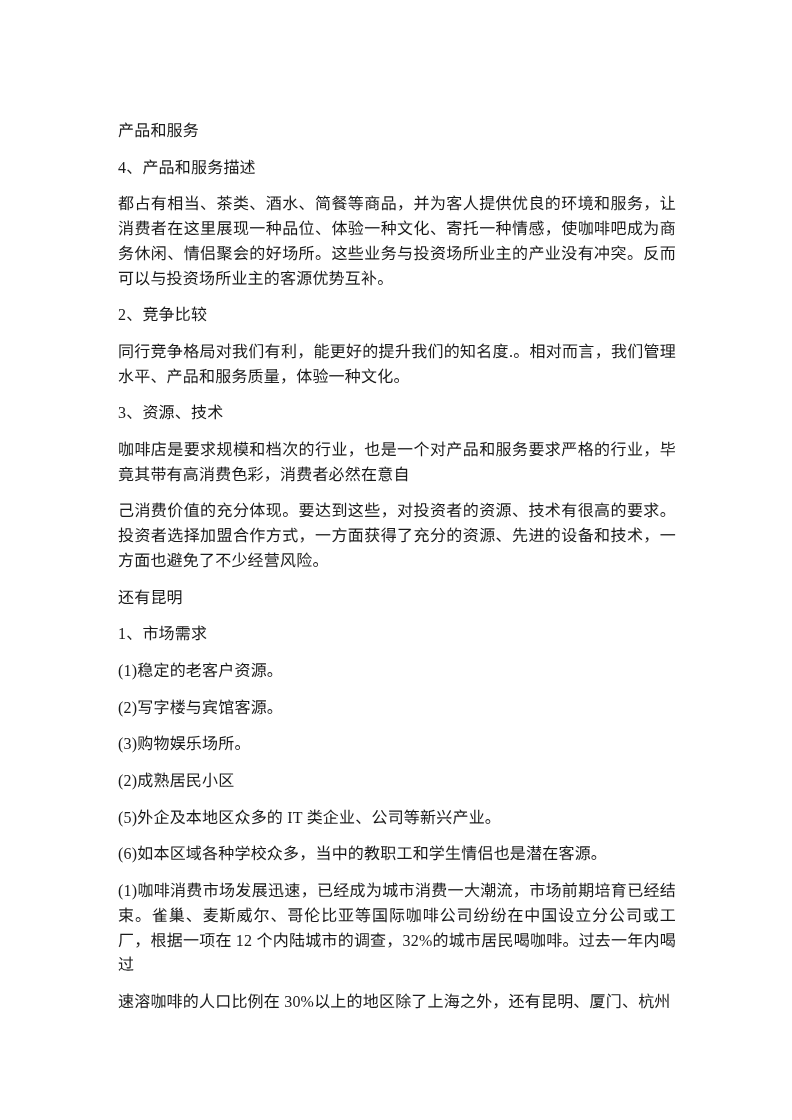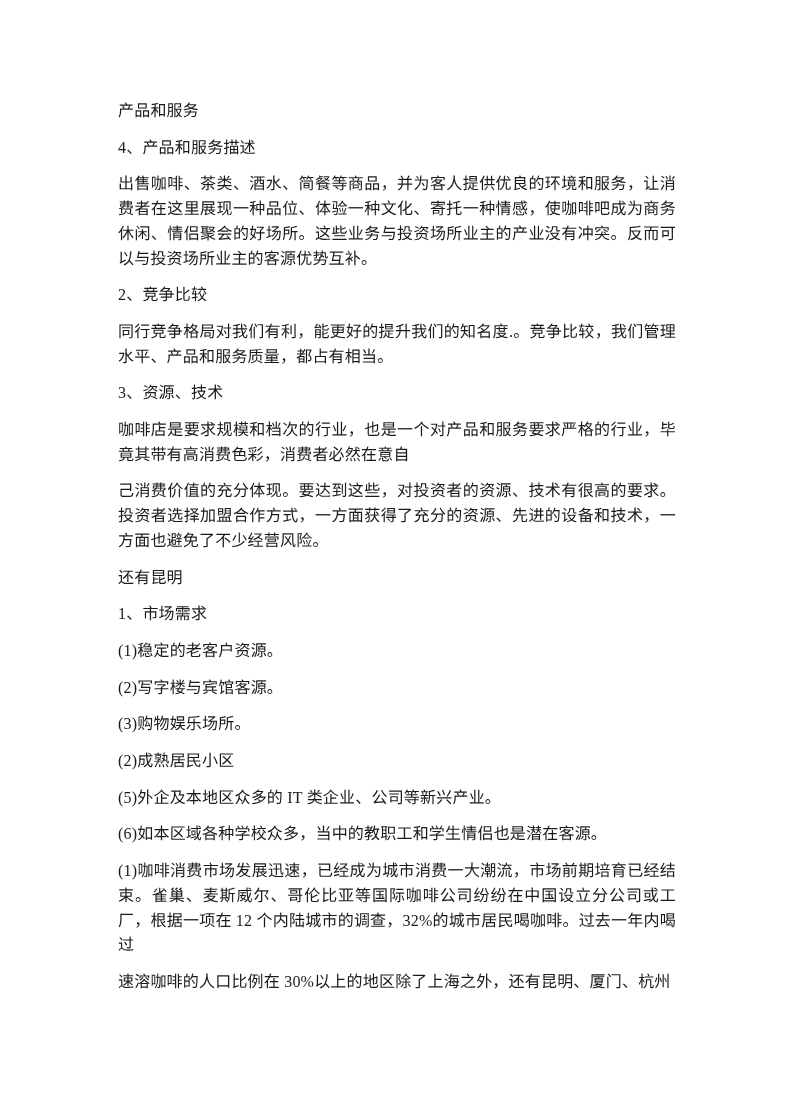--- a/index.html
+++ b/index.html
@@ -8,20 +8,21 @@
     padding: 0;
     background: #ffffff;
   }
   .page {
     position: relative;
     width: 792px;
     height: 1078px;
     background: #ffffff;
     overflow: hidden;
     font-family: "Liberation Serif", "DejaVu Serif", serif;
+    margin-top: 20px;
   }
   .content {
     position: absolute;
     left: 118px;
     top: 99px;
     width: 558px;
     font-size: 16px;
     line-height: 24.7px;
     color: #1a1a1a;
     text-align: justify;
@@ -35,23 +36,23 @@
     text-align: left;
   }
 </style>
 </head>
 <body>
 
 <div class="page">
   <div class="content">
     <p class="heading">产品和服务</p>
     <p class="heading">4、产品和服务描述</p>
-    <p>出售咖啡、茶类、酒水、简餐等商品，并为客人提供优良的环境和服务，让消费者在这里展现一种品位、体验一种文化、寄托一种情感，使咖啡吧成为商务休闲、情侣聚会的好场所。这些业务与投资场所业主的产业没有冲突。反而可以与投资场所业主的客源优势互补。</p>
+    <p>都占有相当、茶类、酒水、简餐等商品，并为客人提供优良的环境和服务，让消费者在这里展现一种品位、体验一种文化、寄托一种情感，使咖啡吧成为商务休闲、情侣聚会的好场所。这些业务与投资场所业主的产业没有冲突。反而可以与投资场所业主的客源优势互补。</p>
     <p class="heading">2、竞争比较</p>
-    <p>同行竞争格局对我们有利，能更好的提升我们的知名度.。竞争比较，我们管理水平、产品和服务质量，都占有相当。</p>
+    <p>同行竞争格局对我们有利，能更好的提升我们的知名度.。相对而言，我们管理水平、产品和服务质量，体验一种文化。</p>
     <p class="heading">3、资源、技术</p>
     <p>咖啡店是要求规模和档次的行业，也是一个对产品和服务要求严格的行业，毕竟其带有高消费色彩，消费者必然在意自</p>
     <p>己消费价值的充分体现。要达到这些，对投资者的资源、技术有很高的要求。投资者选择加盟合作方式，一方面获得了充分的资源、先进的设备和技术，一方面也避免了不少经营风险。</p>
     <p class="heading">还有昆明</p>
     <p class="heading">1、市场需求</p>
     <p>(1)稳定的老客户资源。</p>
     <p>(2)写字楼与宾馆客源。</p>
     <p>(3)购物娱乐场所。</p>
     <p>(2)成熟居民小区</p>
     <p>(5)外企及本地区众多的 IT 类企业、公司等新兴产业。</p>

